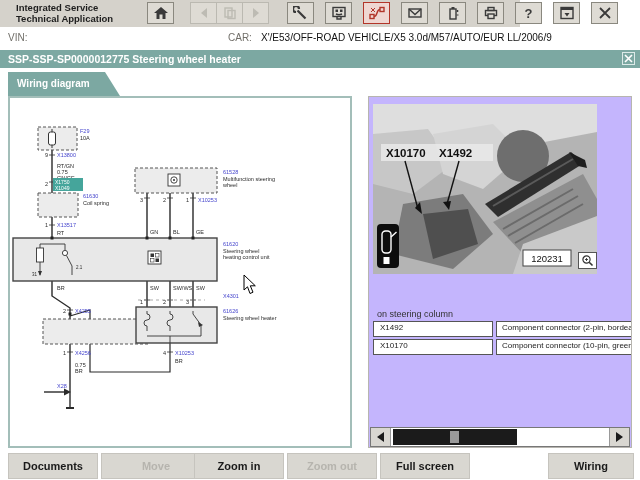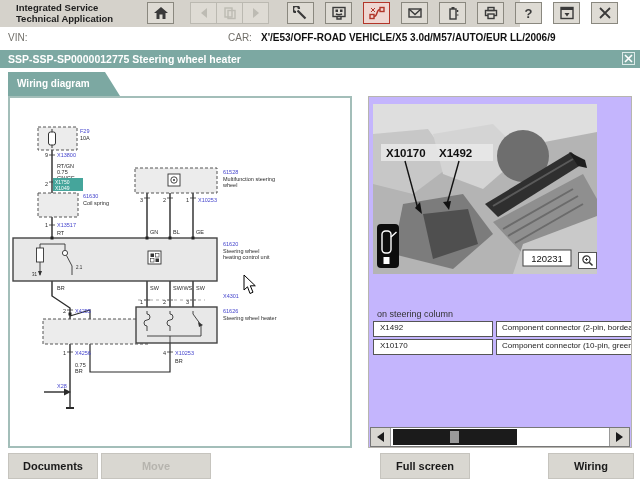--- a/index.html
+++ b/index.html
@@ -20,21 +20,21 @@
   .tbtn.disabled svg{stroke:#bdbbb3;}
   .tbtn.disabled .fillme{fill:#bdbbb3;}
   .tbtn.alert{border-color:#b23529;background:#efd7d2;}
   .tbtn.alert svg{stroke:#b23529;}
   .qmark{font-size:13px;font-weight:bold;color:#3a3a3a;line-height:1;}
 
   
   .vinbar{position:absolute;left:0;top:27px;width:640px;height:22px;background:#fff;}
   .vinbar span{position:absolute;top:5px;font-size:10px;}
   .lbl-muted{color:#716f69;}
-  .car-value{font-weight:bold;color:#111;}
+  .car-value{font-weight:normal;color:#111;}
 
   
   .docbar{position:absolute;left:0;top:50px;width:640px;height:18px;background:#7ca8a2;}
   .docbar .ttl{position:absolute;left:8px;top:3px;font-size:10.5px;font-weight:bold;color:#fff;}
   .doc-close{position:absolute;right:5px;top:2px;width:13px;height:13px;
     border:1px solid #dcEae8;box-sizing:border-box;display:flex;align-items:center;justify-content:center;}
   .doc-close svg{stroke:#fff;stroke-width:1.6;}
 
   
   .tab-left{position:absolute;left:8px;top:72px;width:112px;height:24px;background:#7ca8a2;
@@ -400,17 +400,19 @@
       </div>
       <div class="sbtn r">
           <div class="tri-r"></div>
         </div>
     </div>
   </div>
 
   <div class="actions">
     <div class="abtn" style="left:8px;width:90px">Documents</div>
     <div class="abtn disabled" style="left:101px;width:110px">Move</div>
+    <div class="abtn" style="left:194px;width:90px">Zoom in</div>
+    <div class="abtn disabled" style="left:287px;width:90px">Zoom out</div>
     <div class="abtn" style="left:380px;width:90px">Full screen</div>
     <div class="abtn" style="left:548px;width:86px">Wiring</div>
   </div>
 
 </div>
 
 </body></html>

